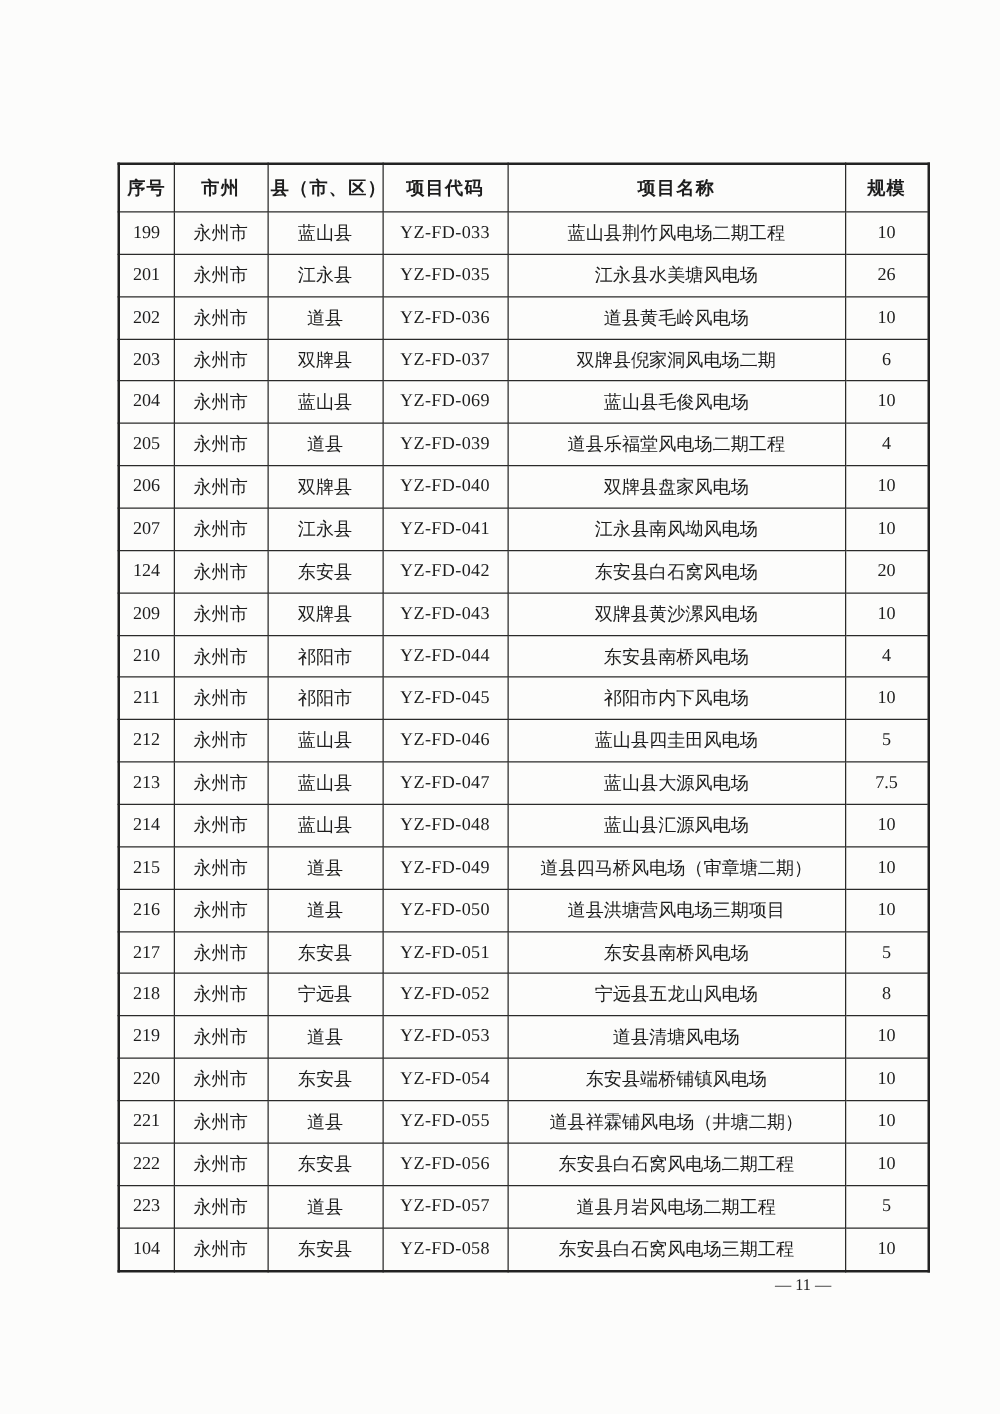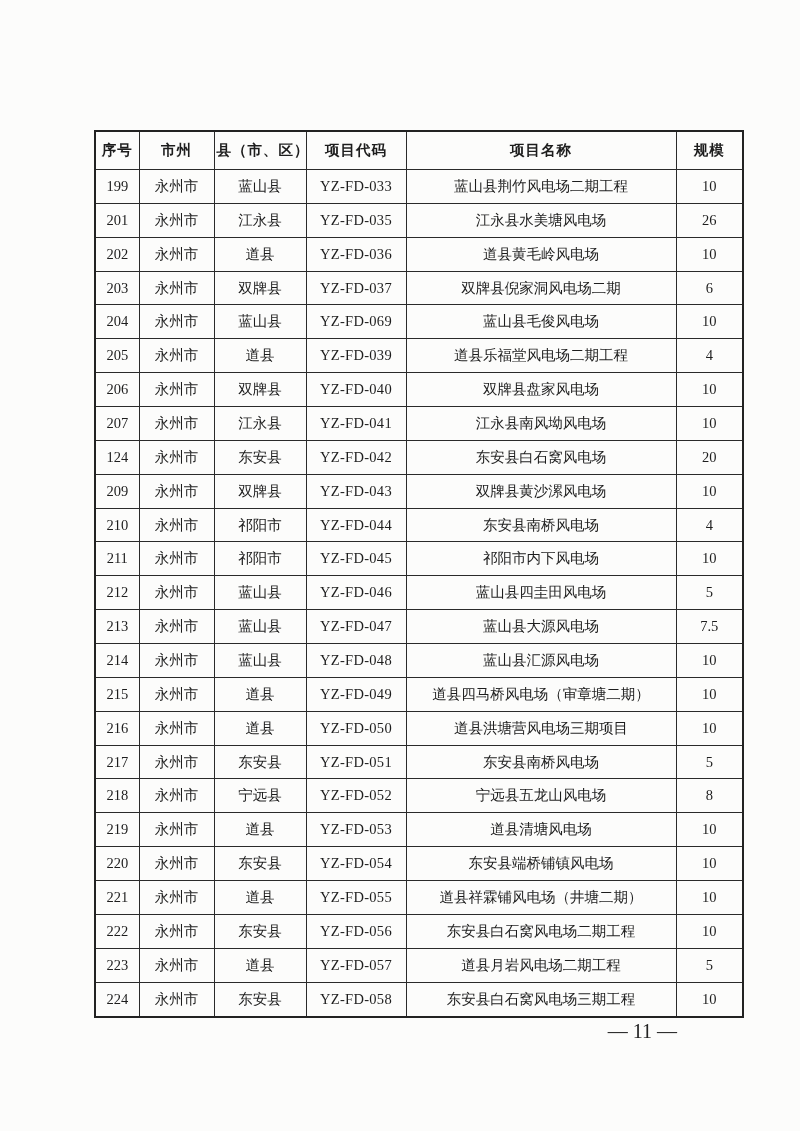--- a/index.html
+++ b/index.html
@@ -49,21 +49,21 @@
   td[data-name="cell-code"] {
     font-family: "Liberation Serif", "DejaVu Serif", serif;
     letter-spacing: 0.3px;
   }
   .page-number {
     position: absolute;
     top: 1020px;
     left: 585px;
     width: 115px;
     text-align: center;
-    font-size: 20px;
+    font-size: 13px;
     color: #222222;
   }
 </style>
 </head>
 <body>
 
 <div class="table-wrap" data-name="projects-table-container">
   <table class="projects" data-name="projects-table">
     <colgroup>
       <col style="width:44px">
@@ -270,21 +270,21 @@
         </tr>
         <tr data-name="table-row">
           <td data-name="cell-seq">223</td>
           <td data-name="cell-city">永州市</td>
           <td data-name="cell-county">道县</td>
           <td data-name="cell-code">YZ-FD-057</td>
           <td data-name="cell-project-name">道县月岩风电场二期工程</td>
           <td data-name="cell-scale">5</td>
         </tr>
         <tr data-name="table-row">
-          <td data-name="cell-seq">224</td>
+          <td data-name="cell-seq">104</td>
           <td data-name="cell-city">永州市</td>
           <td data-name="cell-county">东安县</td>
           <td data-name="cell-code">YZ-FD-058</td>
           <td data-name="cell-project-name">东安县白石窝风电场三期工程</td>
           <td data-name="cell-scale">10</td>
         </tr>
       </tbody>
   </table>
 </div>
 

